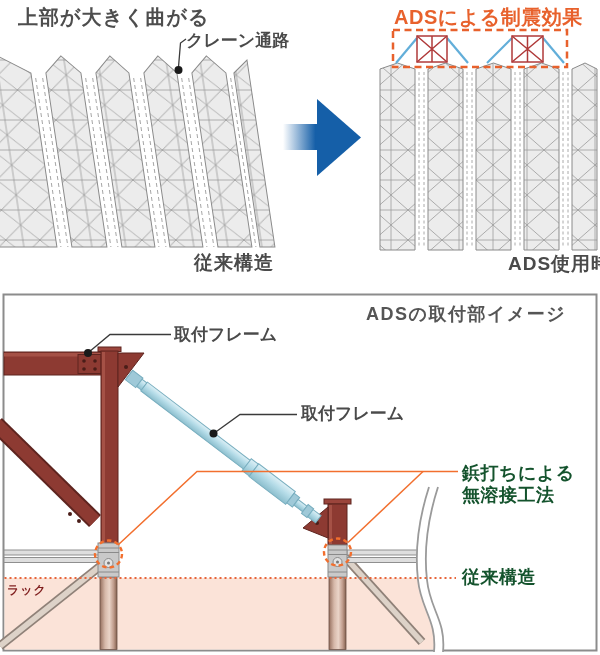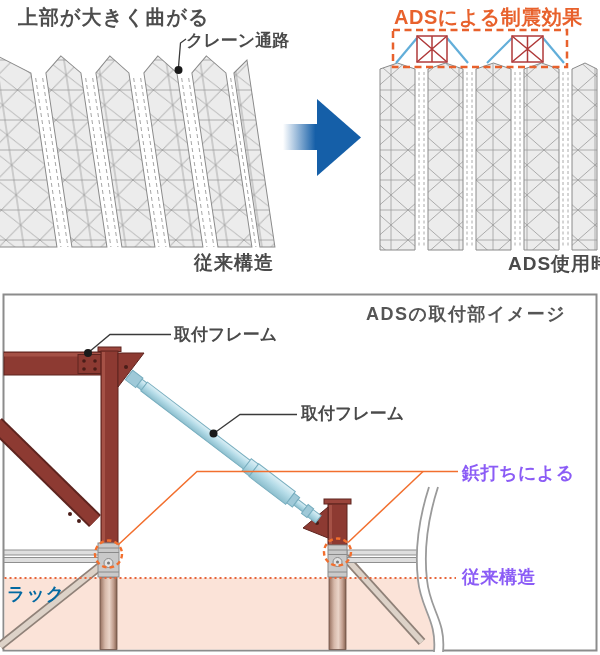--- a/index.html
+++ b/index.html
@@ -5,22 +5,22 @@
   html,body{margin:0;padding:0;background:#ffffff;}
   body{font-family:"Liberation Sans","DejaVu Sans",sans-serif;}
   #stage{position:relative;width:600px;height:655px;overflow:hidden;background:#fff;}
   #gfx{position:absolute;left:0;top:0;}
   .lbl{position:absolute;white-space:nowrap;color:#4a4a4a;line-height:1.15;font-weight:bold;}
   .h-dark{font-size:20px;font-weight:bold;letter-spacing:1px;color:#4d4d4d;}
   .h-orange{font-size:20px;font-weight:bold;letter-spacing:0.5px;color:#e8612c;}
   .callout{font-size:17px;color:#4a4a4a;}
   .caption{font-size:19px;color:#4a4a4a;letter-spacing:1px;}
   .panel-title{font-size:18px;color:#555555;letter-spacing:1.5px;}
-  .orange-b{font-size:18px;font-weight:bold;color:#8b5cf6;letter-spacing:0.5px;line-height:22px;}
-  .rack{font-size:18px;color:#0369a1;letter-spacing:1px;}
+  .orange-b{font-size:18px;font-weight:bold;color:#14532d;letter-spacing:0.5px;line-height:22px;}
+  .rack{font-size:12px;color:#7f1d1d;letter-spacing:1px;}
 </style>
 </head>
 <body>
 
 <div id="stage">
 
 <svg id="gfx" width="600" height="655" viewBox="0 0 600 655">
   <defs>
     <pattern id="truss" width="34" height="30" patternUnits="userSpaceOnUse">
       <rect width="34" height="30" fill="#ececec"></rect>
@@ -221,17 +221,18 @@
 <div class="lbl callout" style="left:186px;top:31px;">クレーン通路</div>
 <div class="lbl caption" style="left:194px;top:252px;">従来構造</div>
 <div class="lbl h-orange" style="left:394px;top:6px;">ADSによる制震効果</div>
 <div class="lbl caption" style="left:508px;top:253px;">ADS使用時</div>
 
 <div class="lbl panel-title" style="left:366px;top:304px;">ADSの取付部イメージ</div>
 <div class="lbl callout" style="left:174px;top:325px;">取付フレーム</div>
 <div class="lbl callout" style="left:301px;top:404px;">取付フレーム</div>
 <div class="lbl orange-b" style="left:462px;top:462px;">
   <div>鋲打ちによる</div>
+  <div>無溶接工法</div>
 </div>
 <div class="lbl orange-b" style="left:462px;top:566px;">従来構造</div>
 <div class="lbl rack" style="left:7px;top:584px;">ラック</div>
 
 </div>
 
 </body></html>

